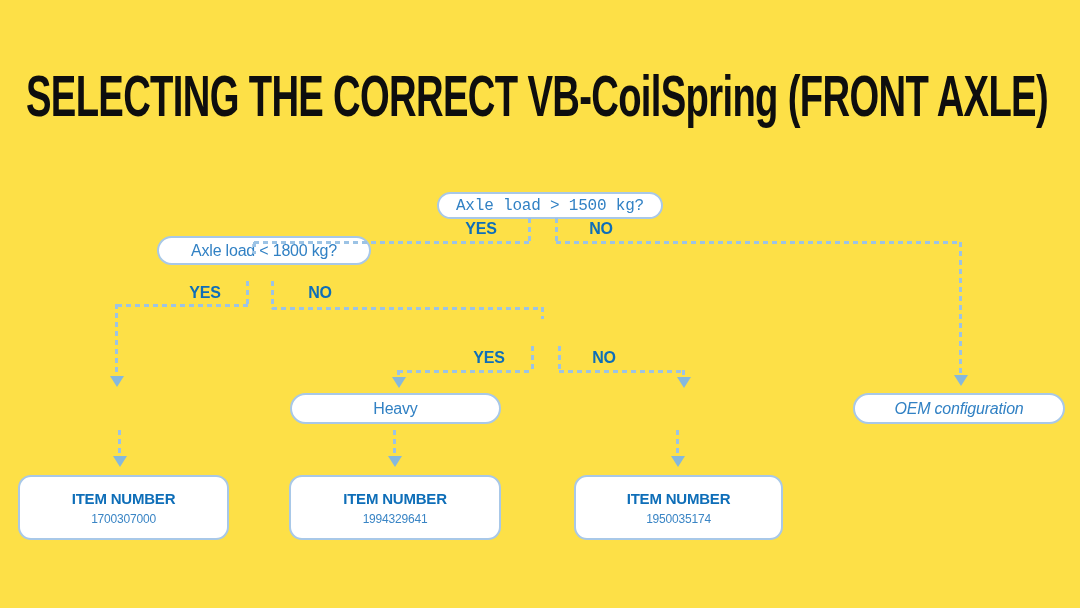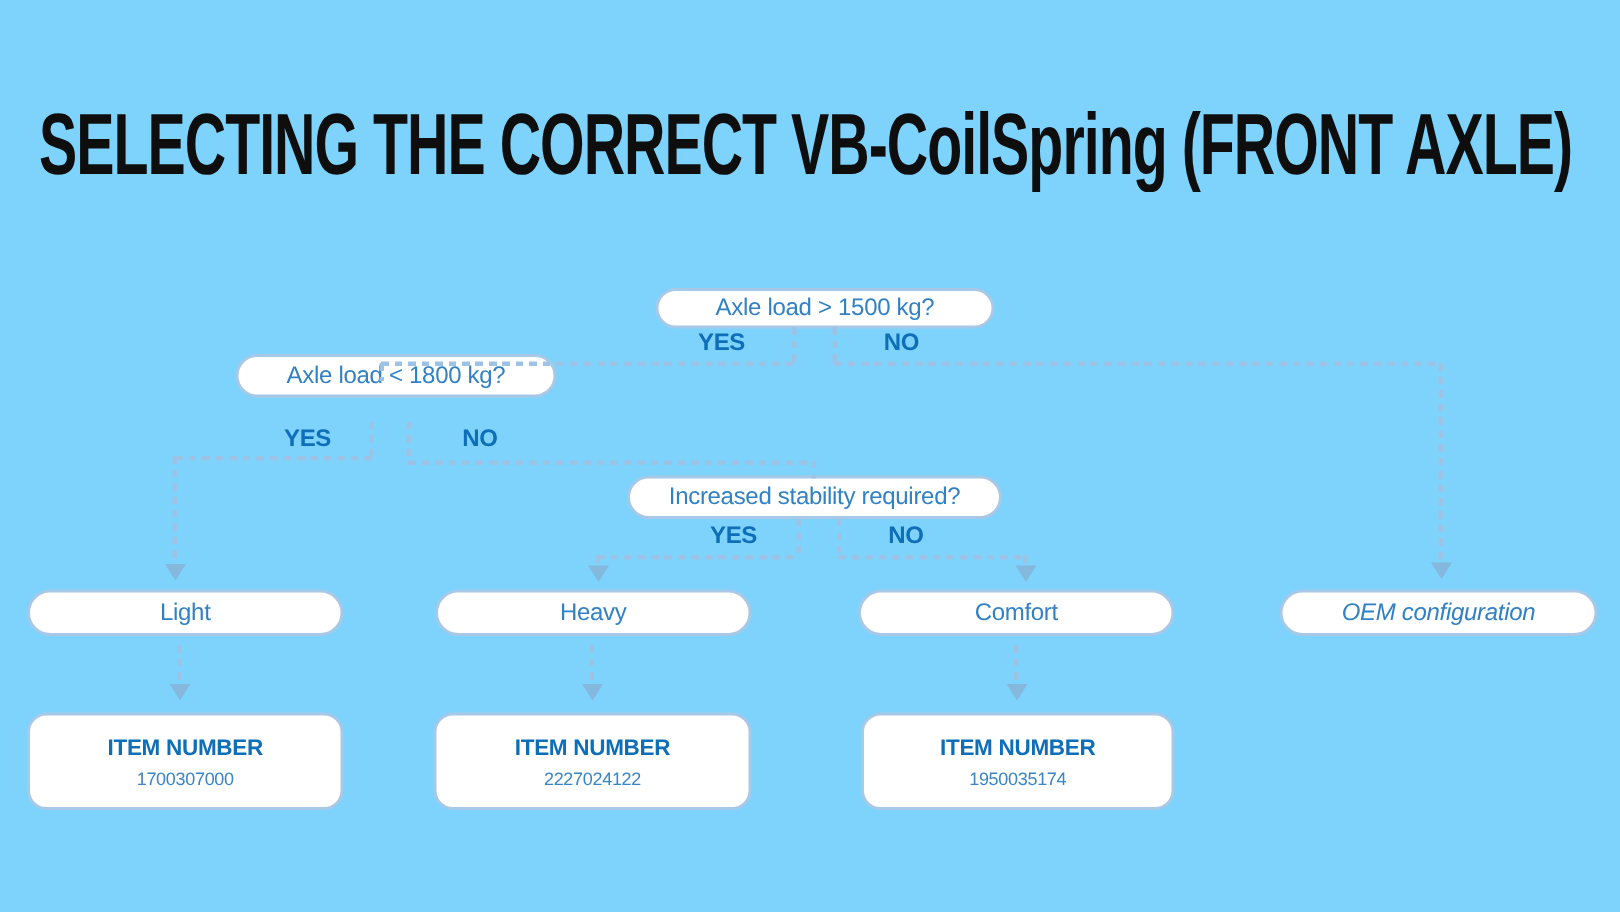--- a/index.html
+++ b/index.html
@@ -1,17 +1,17 @@
 <!DOCTYPE html>
 <html><head>
 <meta charset="utf-8">
 <style>
   html,body { margin:0; padding:0; background:#ffffff; }
   #canvas {
-    position:relative; width:1080px; height:608px; background:#7dd3fc;
+    position:relative; width:1080px; height:608px; background:#fde047;
     font-family:"Liberation Sans", sans-serif; overflow:hidden;
   }
 
   
   .title-wrap { position:absolute; left:26px; top:66px; width:1030px; height:62px; }
   .title-wrap svg { display:block; }
   .title-text {
     font-family:"Liberation Sans", sans-serif;
     font-weight:bold; font-size:58px; fill:#0e0e0e; letter-spacing:-1px;
   }
@@ -57,58 +57,49 @@
 <body>
 
 <div id="canvas">
 
   <div class="title-wrap">
     <svg width="1030" height="62" xmlns="http://www.w3.org/2000/svg">
       <text class="title-text" x="0" y="50" textLength="1022" lengthAdjust="spacingAndGlyphs">SELECTING THE CORRECT VB-CoilSpring (FRONT AXLE)</text>
     </svg>
   </div>
 
-  <div class="pill" style="left:437px; top:192px; width:226px; height:27px;">
+  <div class="pill" style="left:437px; top:192px; width:226px; height:27px;font-family:Liberation Mono, monospace;">
     <span>Axle load &gt; 1500 kg?</span>
   </div>
   <div class="yn" style="left:481px; top:220px;">YES</div>
   <div class="yn" style="left:601px; top:220px;">NO</div>
 
   <div class="pill" style="left:157px; top:236px; width:214px; height:29px;">
     <span>Axle load &lt; 1800 kg?</span>
   </div>
   <div class="yn" style="left:205px; top:284px;">YES</div>
   <div class="yn" style="left:320px; top:284px;">NO</div>
 
-  <div class="pill" style="left:418px; top:317px; width:250px; height:29px;">
-    <span>Increased stability required?</span>
-  </div>
   <div class="yn" style="left:489px; top:349px;">YES</div>
   <div class="yn" style="left:604px; top:349px;">NO</div>
 
-  <div class="pill" style="left:18px;  top:393px; width:211px; height:31px;">
-    <span>Light</span>
-  </div>
   <div class="pill" style="left:290px; top:393px; width:211px; height:31px;justify-content:center;">
     <span>Heavy</span>
-  </div>
-  <div class="pill" style="left:572px; top:393px; width:211px; height:31px;">
-    <span>Comfort</span>
   </div>
   <div class="pill" style="left:853px; top:393px; width:212px; height:31px;font-style:italic;">
     <span>OEM configuration</span>
   </div>
 
   <div class="itembox" style="left:18px; top:475px; width:211px; height:65px;">
     <div class="item-label">ITEM NUMBER</div>
     <div class="item-number">1700307000</div>
   </div>
   <div class="itembox" style="left:289px; top:475px; width:212px; height:65px;">
     <div class="item-label">ITEM NUMBER</div>
-    <div class="item-number">2227024122</div>
+    <div class="item-number">1994329641</div>
   </div>
   <div class="itembox" style="left:574px; top:475px; width:209px; height:65px;">
     <div class="item-label">ITEM NUMBER</div>
     <div class="item-number">1950035174</div>
   </div>
 
   <div class="vline" style="left:528px; top:218px; height:25px;"></div>
   <div class="vline" style="left:555px; top:218px; height:25px;"></div>
   <div class="hline" style="left:254px; top:241px; width:276px;"></div>
   <div class="hline" style="left:556px; top:241px; width:405px;"></div>

